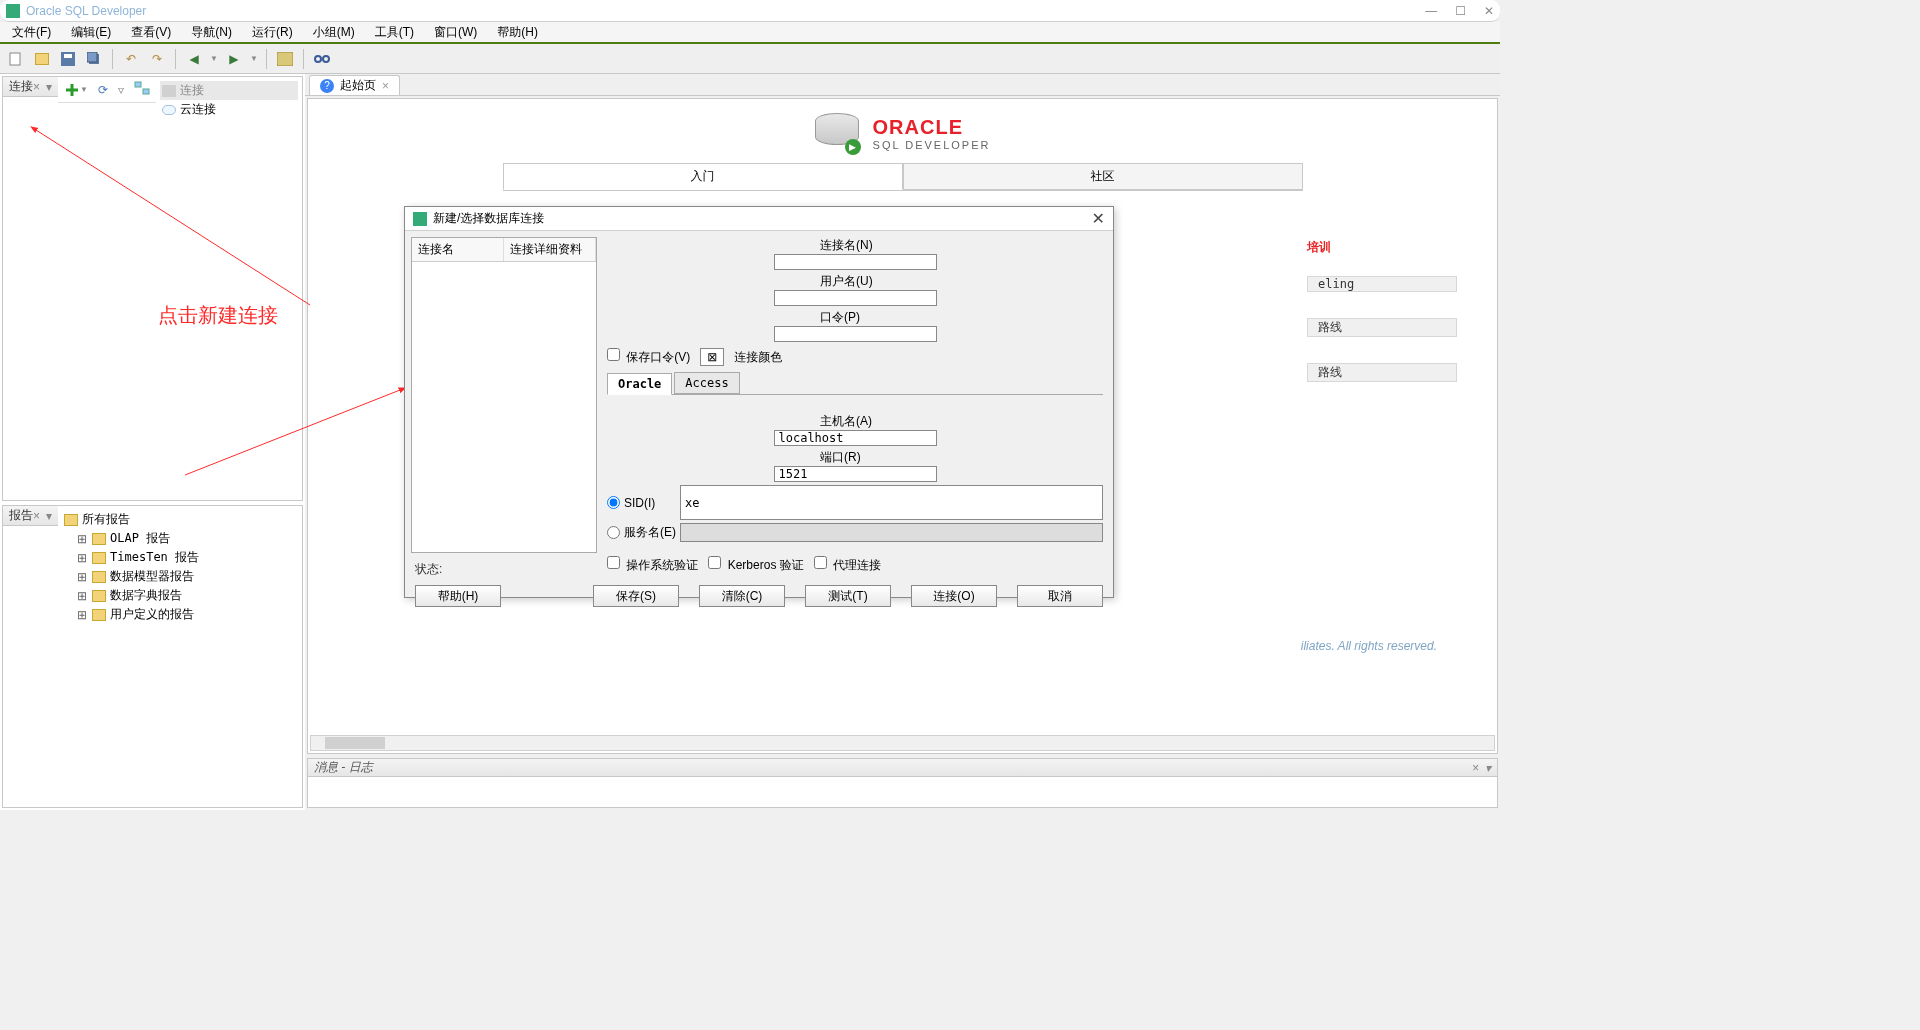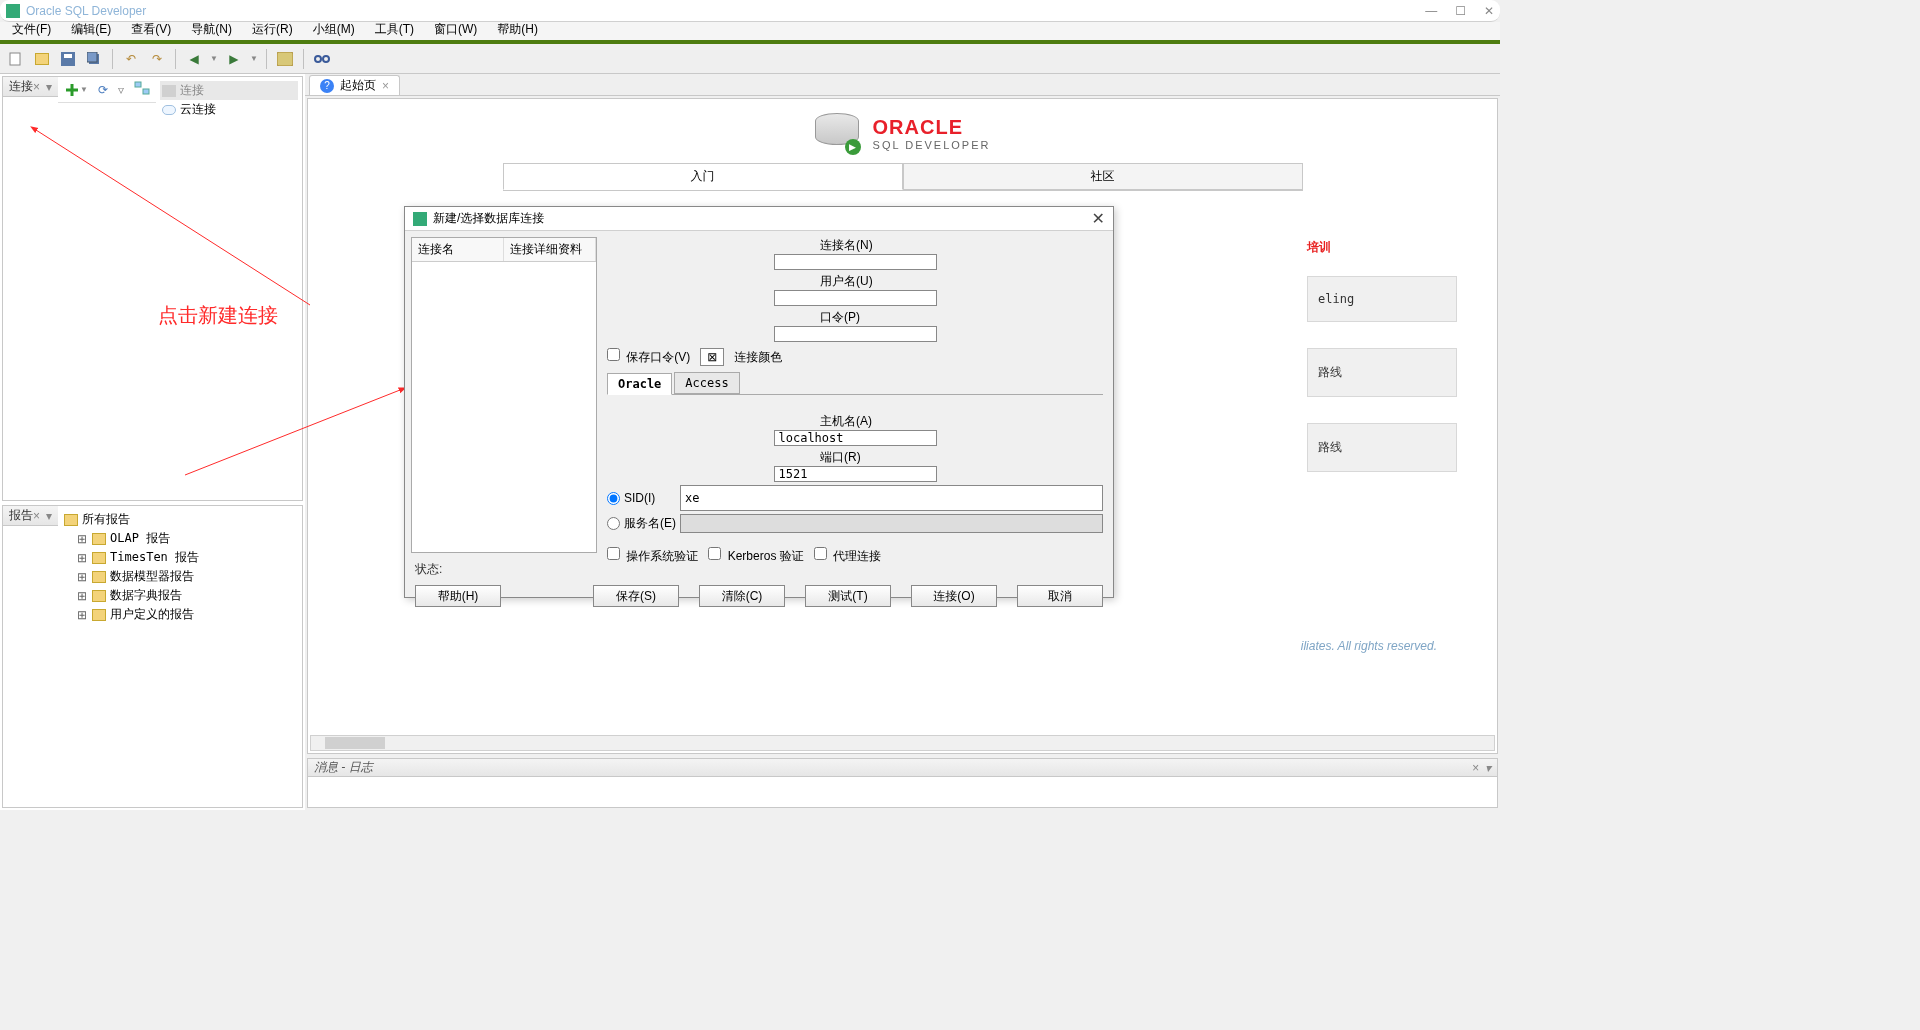--- a/index.html
+++ b/index.html
@@ -3,21 +3,21 @@
 <meta charset="utf-8">
 <style>
 * { box-sizing: border-box; margin: 0; padding: 0; font-family: "Microsoft YaHei", "SimSun", Arial, sans-serif; font-size: 12px; }
 body { background: #f0f0f0; width: 1500px; height: 810px; overflow: hidden; position: relative; }
 
 .title-bar { height: 22px; background: #fff; border-bottom: 1px solid #d0d0d0; display: flex; align-items: center; padding: 0 6px; color: #8fb5d8; border-radius: 9px; }
 .title-bar .icon { width: 14px; height: 14px; margin-right: 6px; background: #3a7; display: inline-block; }
 .title-bar .win-controls { margin-left: auto; display: flex; gap: 18px; color: #888; }
 .title-bar .win-controls span { cursor: pointer; }
 
-.menu-bar { height: 22px; background: #f5f5f5; display: flex; align-items: flex-end; padding: 0 4px; gap: 4px; border-bottom: 4px solid #4d7c0f;}
+.menu-bar { height: 22px; background: #f5f5f5; display: flex; align-items: flex-start; padding: 0 4px; gap: 4px; border-bottom: 2px solid #4d7c0f;}
 .menu-bar .menu-item { padding: 2px 8px; cursor: pointer; }
 
 .toolbar { height: 30px; background: #efefef; border-bottom: 1px solid #c8c8c8; display: flex; align-items: center; padding: 0 6px; gap: 6px; }
 .toolbar .tb-btn { width: 20px; height: 20px; display: inline-flex; align-items: center; justify-content: center; cursor: pointer; border: 1px solid transparent; }
 .toolbar .sep { width: 1px; height: 20px; background: #c0c0c0; margin: 0 2px; }
 
 .main-split { display: flex; height: calc(100% - 74px); }
 
 .left-column { width: 305px; display: flex; flex-direction: column; background: #fff; }
 
@@ -51,21 +51,21 @@
 .db-play { position:absolute; bottom:-2px; right:-2px; width:16px; height:16px; background:#3a9b3a; border-radius:50%; display:flex; align-items:center; justify-content:center; color:#fff; font-size:9px;}
 .oracle-text .brand { font-family: Arial; font-weight:bold; font-size:20px; color:#e8202a; letter-spacing:1px;}
 .oracle-text .sub { font-family: Arial; font-size:11px; color:#666; letter-spacing:2px;}
 
 .big-tabs { display:flex; border-bottom:1px solid #c8c8c8; margin-top:6px;}
 .big-tab { flex:1; text-align:center; padding:4px; border:1px solid #c8c8c8; background:#f4f4f4; cursor:pointer;}
 .big-tab.active { background:#fff; border-bottom:1px solid #fff;}
 
 .side-links { position:absolute; right: 40px; top: 140px; width: 150px;}
 .side-links .red { color:#e82020; font-weight:bold; margin-bottom: 20px;}
-.side-links .link-row { background:#f0f0f0; border:1px solid #d8d8d8; padding:15px 10px; margin-bottom:26px; font-family: monospace; font-size:12px; color:#333;}
+.side-links .link-row { background:#f0f0f0; border:1px solid #d8d8d8; padding:0 10px; margin-bottom:26px; font-family: monospace; font-size:12px; color:#333;}
 .copyright { position:absolute; bottom:100px; right:60px; color:#7fa5c5; font-style:italic; font-family: Arial; font-size:12px;}
 
 .hscroll { position:absolute; bottom:2px; left:2px; right:2px; height:16px; background:#f0f0f0; border:1px solid #d0d0d0;}
 .hscroll .thumb { position:absolute; left:14px; width:60px; top:1px; bottom:1px; background:#d0d0d0;}
 
 .bottom-panel { height: 50px; margin: 2px; border: 1px solid #c8c8c8; background:#fff;}
 .bp-header { height:18px; background:linear-gradient(#f4f4f4,#e6e6e6); border-bottom:1px solid #c8c8c8; padding:0 6px; display:flex; align-items:center; font-style:italic; color:#555;}
 .bp-header .hdr-controls { margin-left:auto; display:flex; gap:6px; color:#888;}
 
 
@@ -355,21 +355,21 @@
         <label>主机名(A)</label>
         <input type="text" value="localhost" style="">
       </div>
       <div class="form-row">
         <label>端口(R)</label>
         <input type="text" value="1521" style="">
       </div>
       <div class="radio-row">
         <input type="radio" name="sidsvc" checked="" style="">
         <label style="width:56px">SID(I)</label>
-        <input type="text" style="flex: 1 1 0%; border: 1px solid rgb(136, 136, 136); height: 26px; padding: 4px 4px; font-family: monospace;" value="xe">
+        <input type="text" style="flex: 1 1 0%; border: 1px solid rgb(136, 136, 136); height: 35px; padding: 4px 4px; font-family: monospace;" value="xe">
       </div>
       <div class="radio-row">
         <input type="radio" name="sidsvc" style="">
         <label style="width:56px">服务名(E)</label>
         <input type="text" disabled="" style="flex: 1 1 0%; border: 1px solid rgb(136, 136, 136); height: 19px; padding: 0px 4px; background: rgb(221, 221, 221);">
       </div>
 
       <div class="chk-row" style="margin-top:14px;">
         <label><input type="checkbox" style=""> <span>操作系统验证</span></label>
         <label><input type="checkbox" style=""> <span>Kerberos 验证</span></label>

